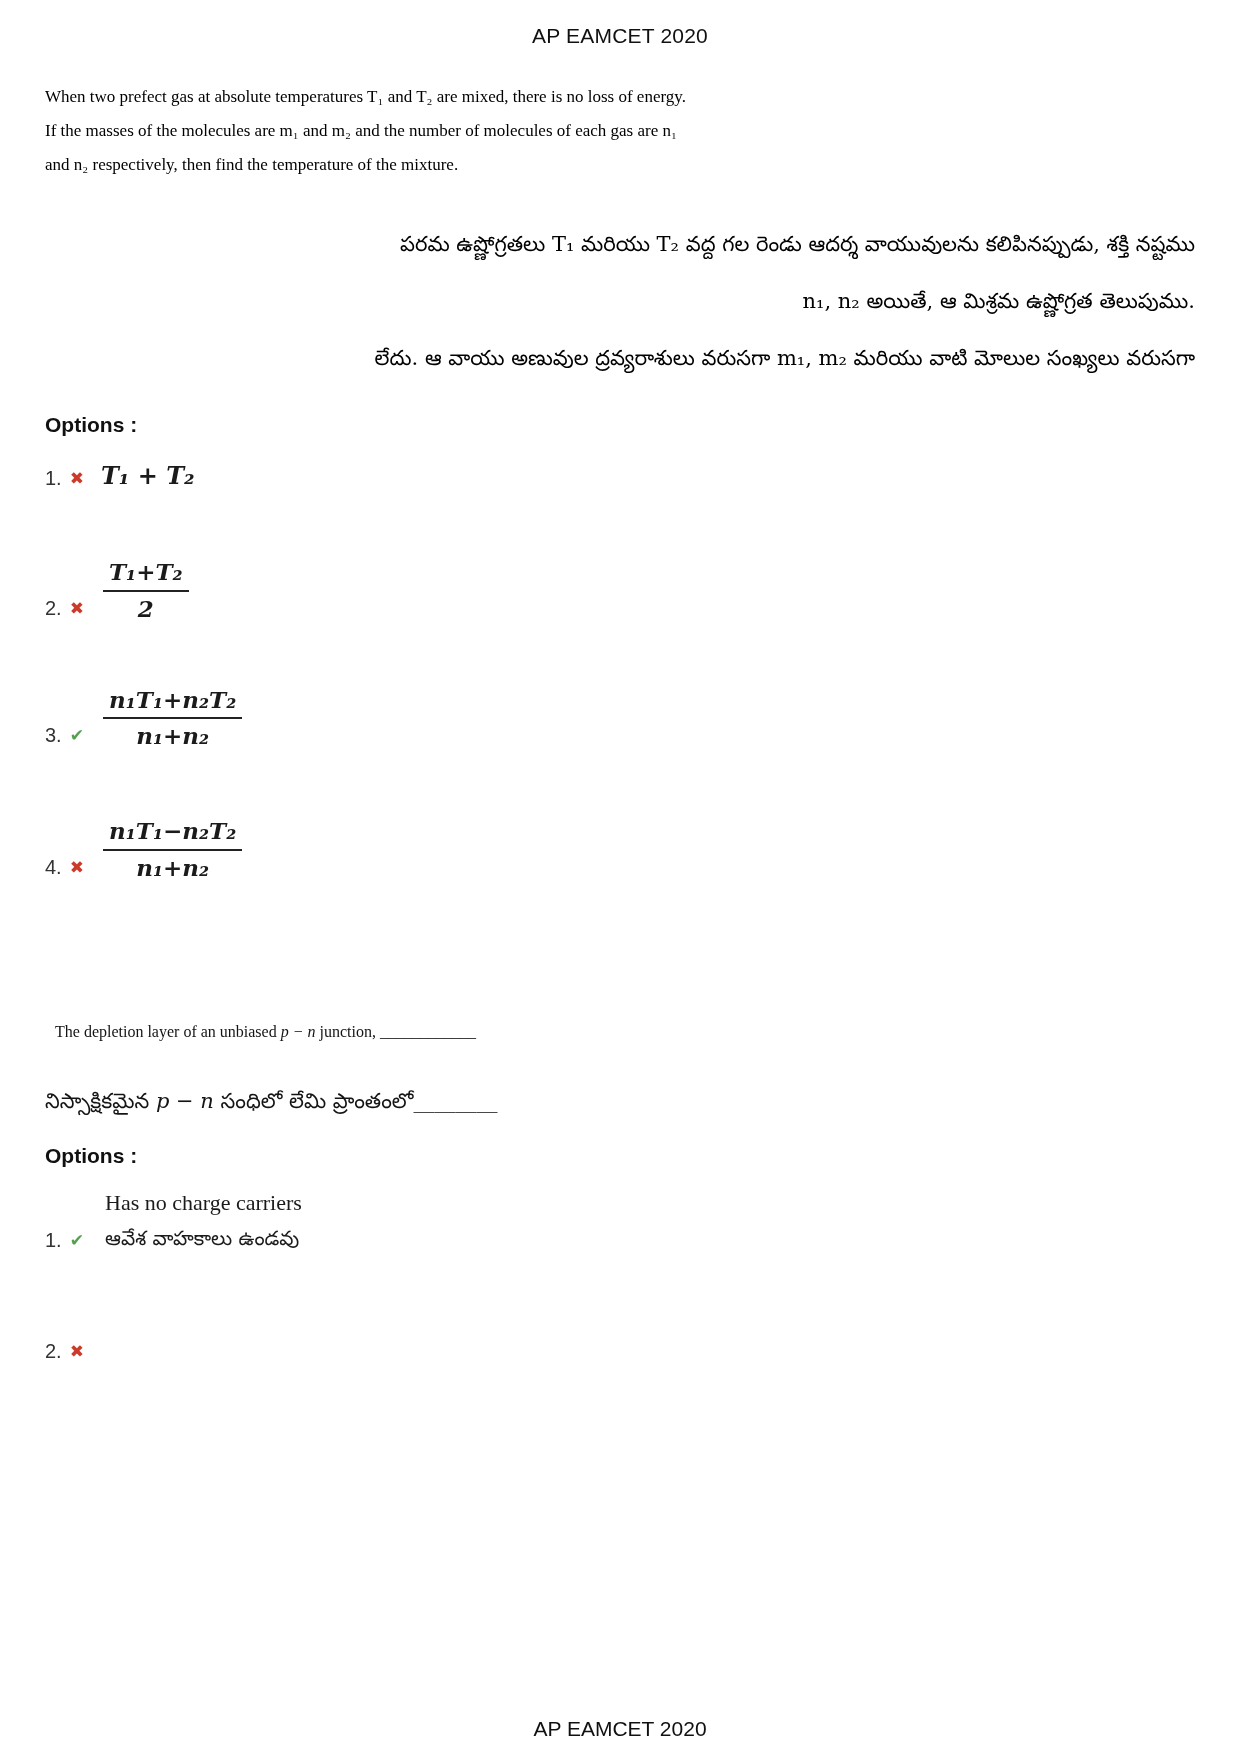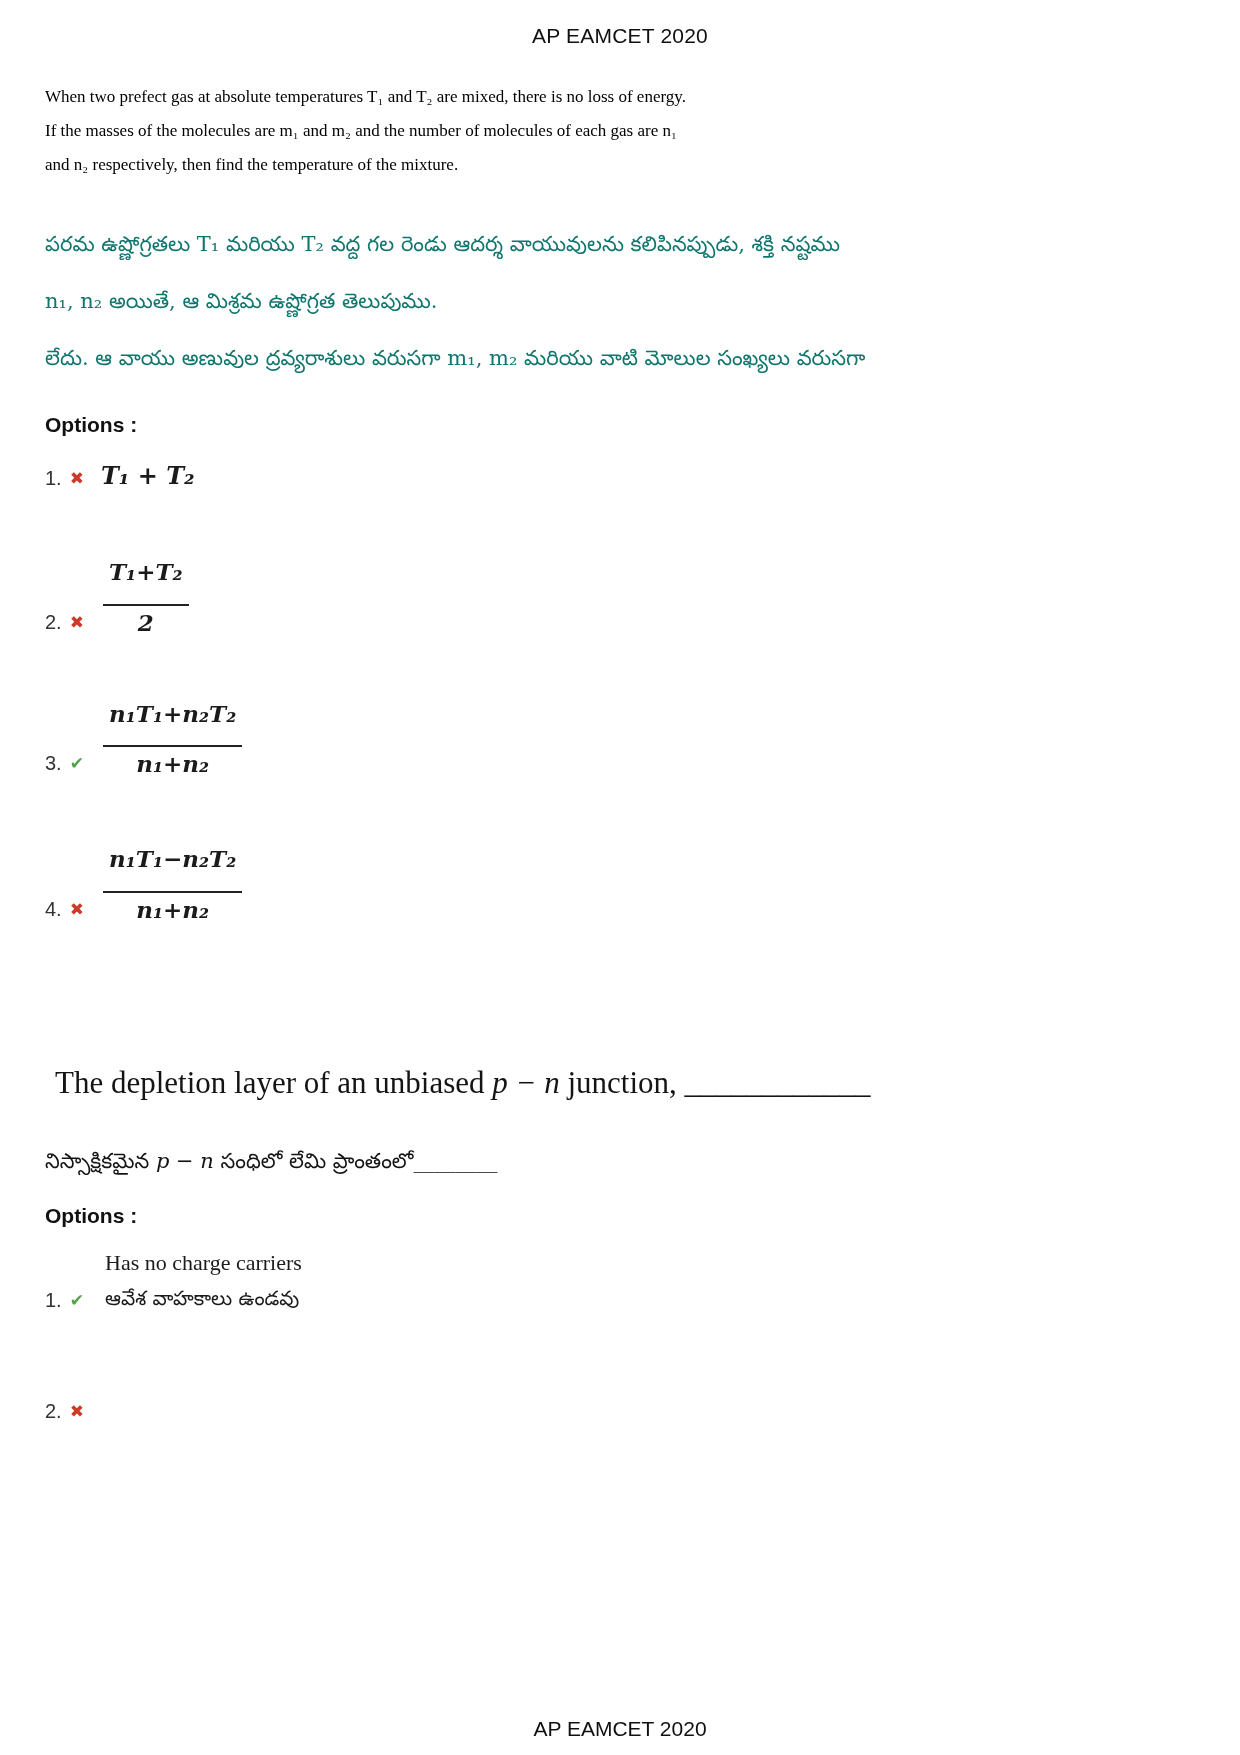--- a/index.html
+++ b/index.html
@@ -19,21 +19,21 @@
     font-size: 21px;
     color: #101010;
     letter-spacing: 0.2px;
   }
 
   
   .q-english { font-family: "Liberation Serif", serif; font-size: 17px; color: #000000; margin-top: 32px; }
   .q-english .line { line-height: 34px; white-space: nowrap; }
 
   
-  .q-telugu { font-family: "DejaVu Serif", serif; font-size: 21px; color: #0f766e; margin-top: 34px; }
+  .q-telugu { font-family: "DejaVu Serif", serif; font-size: 21px; color: #000000; margin-top: 34px; text-align: right; }
   .q-telugu .line { line-height: 57px; white-space: nowrap; }
 
   .options-label {
     font-family: "Liberation Sans", sans-serif;
     font-weight: bold;
     font-size: 21px;
     color: #111111;
     margin-top: 26px;
   }
 
@@ -63,39 +63,39 @@
   }
   .expr-inline { font-size: 24px; padding-bottom: 4px; }
 
   .frac {
     display: inline-flex;
     flex-direction: column;
     align-items: center;
     font-size: 23px;
     margin-left: 2px;
   }
-  .frac .num { border-bottom: 2.5px solid #222222; padding: 0 6px 17px 6px; line-height: 1.25; }
+  .frac .num { border-bottom: 2.5px solid #222222; padding: 0 6px 3px 6px; line-height: 1.25; }
   .frac .den { padding-top: 3px; line-height: 1.25; }
 
   .opt2 { margin-top: 64px; }
   .opt3 { margin-top: 62px; }
   .opt4 { margin-top: 66px; }
 
   .meta-block {
     margin-top: 140px;
     font-family: "Liberation Sans", sans-serif;
     font-weight: bold;
     font-size: 21px;
     color: #121212;
   }
   .meta-block .line { line-height: 44px; white-space: nowrap; }
 
   .q92-line {
     font-family: "Liberation Serif", serif;
-    font-size: 31px;
+    font-size: 16px;
     color: #141414;
     margin-top: 30px;
     padding-left: 10px;
   }
   .q92-line .var { font-style: italic; }
 
   .q92-telugu {
     font-family: "DejaVu Serif", serif;
     font-size: 21px;
     color: #141414;

